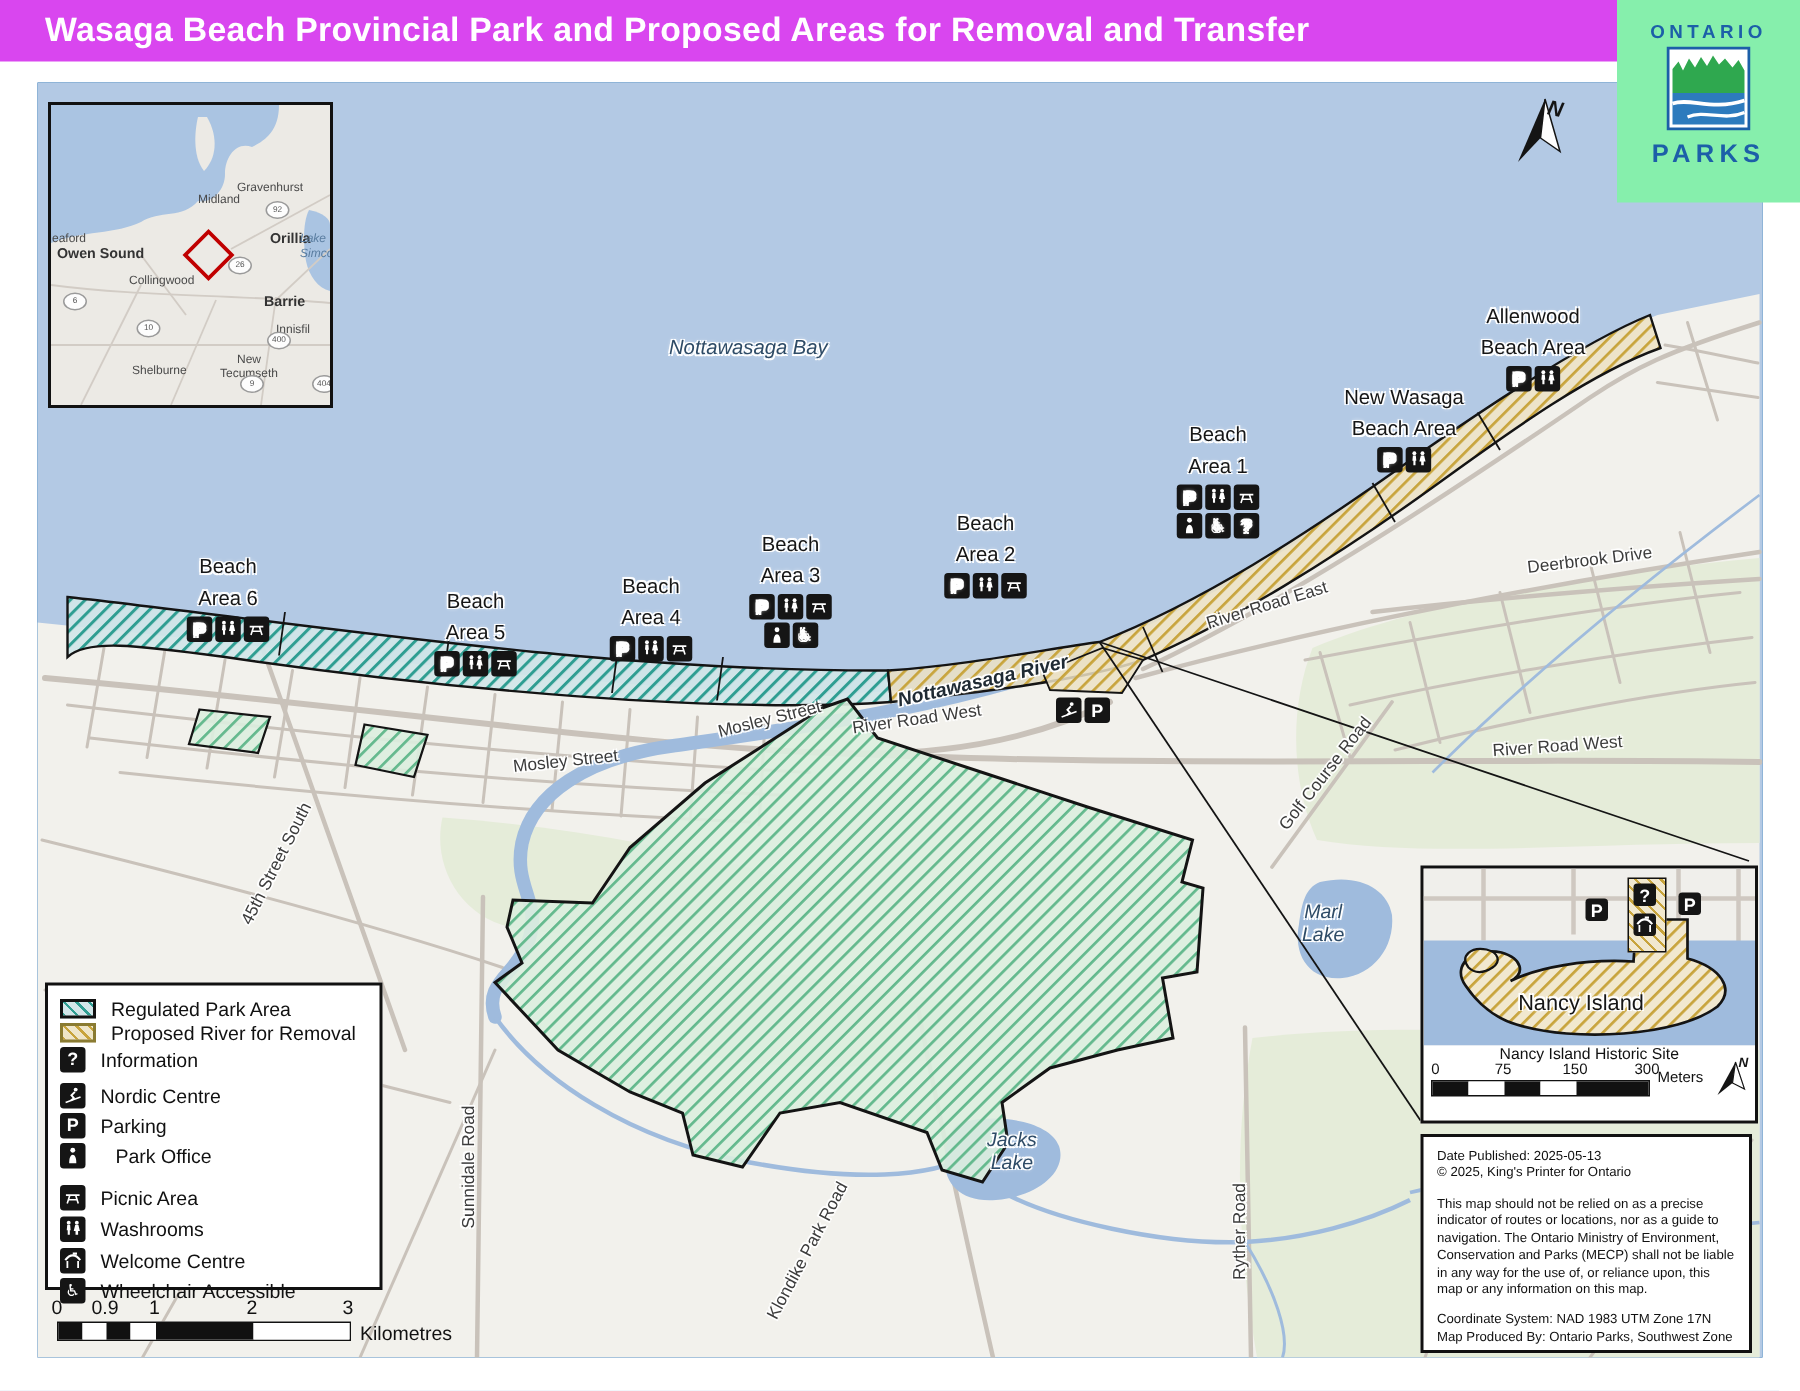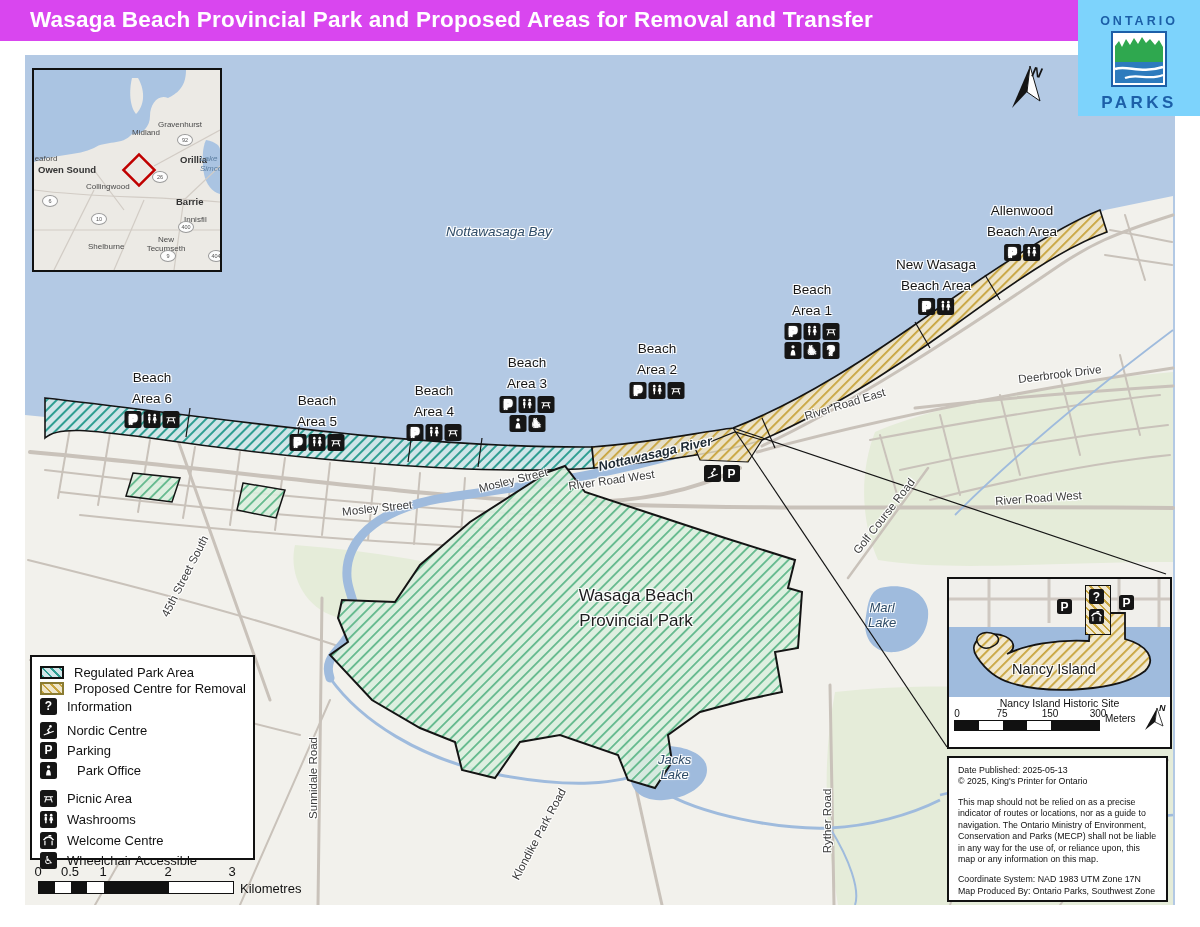--- a/index.html
+++ b/index.html
@@ -1,21 +1,21 @@
 <!DOCTYPE html>
 <html><head>
 <meta charset="utf-8">
 <style>
   html,body{margin:0;padding:0;background:#fff;}
   #stage{position:relative;width:1200px;height:927px;background:#fff;overflow:hidden;
          font-family:"Liberation Sans",sans-serif;}
   
   .titlebar{position:absolute;left:0;top:0;width:1200px;height:41px;background:#d946ef;}
   .titletext{position:absolute;left:30px;top:7px;font-size:22.5px;font-weight:bold;color:#fff;letter-spacing:.2px;}
-  .logobox{position:absolute;right:0;top:0;width:122px;height:116px;background:#7dd3fc;z-index:40;text-align:center;}
+  .logobox{position:absolute;right:0;top:0;width:122px;height:135px;background:#86efac;z-index:40;text-align:center;}
   .logo-ontario{margin-top:14px;font-size:12.5px;font-weight:bold;letter-spacing:3px;color:#1c5fa8;}
   .logo-parks{font-size:17px;font-weight:bold;letter-spacing:3.5px;color:#1c5fa8;margin-top:6px;}
   .logo-sq{display:block;margin:3px auto 0 auto;}
   
   .mapframe{position:absolute;left:25px;top:55px;width:1150px;height:850px;border:2px solid #2e74b5;background:#b3c9e4;box-sizing:border-box;z-index:1;}
   #mapsvg{position:absolute;left:25px;top:55px;z-index:2;}
   
   .halo{text-shadow:-1px -1px 0 #fff,1px -1px 0 #fff,-1px 1px 0 #fff,1px 1px 0 #fff,0 0 3px #fff;}
   .maplabel{position:absolute;z-index:6;color:#3c3c3c;font-size:11.5px;white-space:nowrap;}
   .waterlabel{position:absolute;z-index:6;color:#2e4b66;font-style:italic;font-size:13px;white-space:nowrap;}
@@ -219,24 +219,20 @@
   <g>
     <polygon points="1012,108 1030,66 1027,92" fill="#141414"></polygon>
     <polygon points="1027,92 1030,66 1040,101" fill="#fdfdfd" stroke="#141414" stroke-width="1"></polygon>
   </g>
   <text x="1031" y="76" font-size="14" font-style="italic" font-weight="bold" fill="#141414" transform="rotate(12 1031 76)">N</text>
 </svg>
 
 <div class="waterlabel halo" style="left:446px;top:224px;font-size:13.5px;">Nottawasaga Bay</div>
 <div class="waterlabel halo" style="left:597px;top:446px;font-size:13px;transform:rotate(-13deg);color:#1f2a33;font-weight:bold;font-style:italic;">Nottawasaga River</div>
 
-<div class="parklabel halo" style="left:636px;top:583px;">
-  <div>Wasaga Beach</div>
-  <div>Provincial Park</div>
-</div>
 
 <div class="waterlabel halo" style="left:868px;top:600px;text-align:center;">
   <div>Marl</div>
       <div>Lake</div>
 </div>
 <div class="waterlabel halo" style="left:658px;top:752px;text-align:center;">
   <div>Jacks</div>
       <div>Lake</div>
 </div>
 
@@ -498,21 +494,21 @@
   <span class="ov-shield" style="left:174px;top:180px;">404</span>
 </div>
 
 <div class="legend">
   <div class="lg-row" style="top:6px;">
         <span class="swatch swatch-regulated"></span>
         <span class="lg-label">Regulated Park Area</span>
       </div>
   <div class="lg-row" style="top:22px;">
         <span class="swatch swatch-proposed"></span>
-        <span class="lg-label">Proposed Centre for Removal</span>
+        <span class="lg-label">Proposed River for Removal</span>
       </div>
   <div class="lg-row" style="top:40px;">
         <span class="ibox">
           <span class="pg">?</span>
         </span>
         <span class="lg-label">Information</span>
       </div>
   <div class="lg-row" style="top:64px;">
         <span class="ibox">
           <svg viewBox="0 0 12 12">
@@ -570,21 +566,21 @@
   <div class="lg-row" style="top:194px;">
         <span class="ibox">
           <span class="pg" style="font-size:11px;font-family:'DejaVu Sans',sans-serif;">♿</span>
         </span>
         <span class="lg-label">Wheelchair Accessible</span>
       </div>
 </div>
 
 <div class="scalebar">
   <span class="sb-tick" style="left:8px;">0</span>
-  <span class="sb-tick" style="left:40px;">0.5</span>
+  <span class="sb-tick" style="left:40px;">0.9</span>
   <span class="sb-tick" style="left:73px;">1</span>
   <span class="sb-tick" style="left:138px;">2</span>
   <span class="sb-tick" style="left:202px;">3</span>
   <div class="sb-bar">
     <div class="sb-seg" style="width:16px;background:#111;"></div>
     <div class="sb-seg" style="width:16px;background:#fff;"></div>
     <div class="sb-seg" style="width:16px;background:#111;"></div>
     <div class="sb-seg" style="width:17px;background:#fff;"></div>
     <div class="sb-seg" style="width:65px;background:#111;"></div>
     <div class="sb-seg" style="width:64px;background:#fff;"></div>

